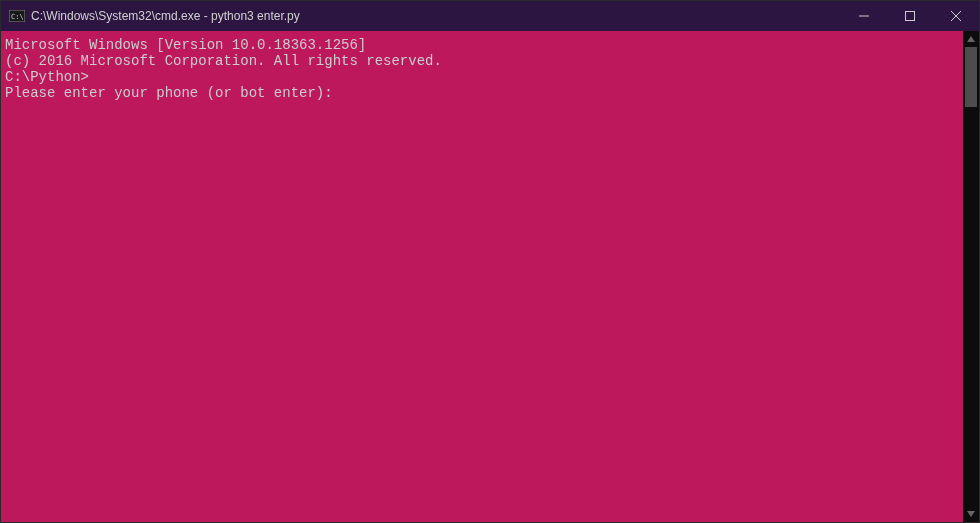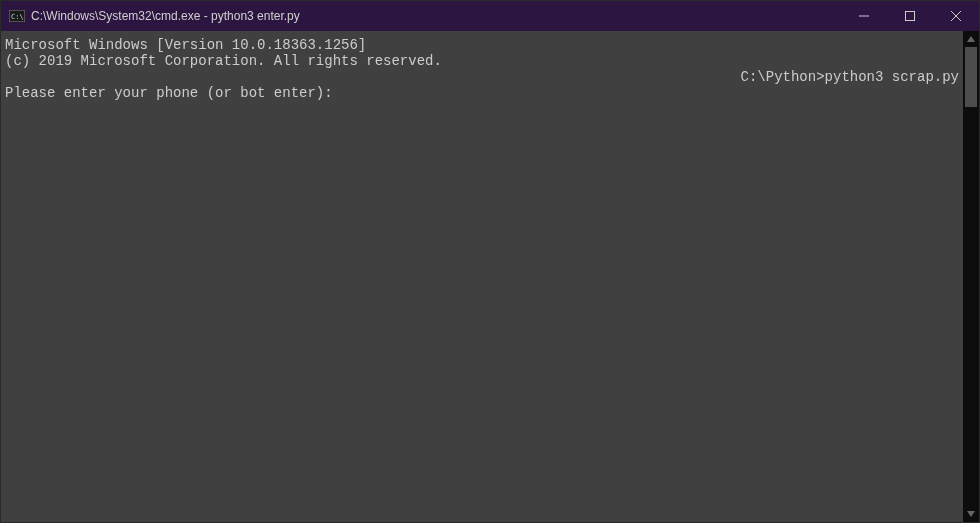--- a/index.html
+++ b/index.html
@@ -53,21 +53,21 @@
     .window-control {
       width: 46px;
       height: 100%;
       display: flex;
       align-items: center;
       justify-content: center;
       color: #d0d0d0;
     }
     .terminal-body {
       flex: 1;
-      background: #404040;
+      background: #be185d;
       position: relative;
       display: flex;
     }
     .terminal-content {
       flex: 1;
       padding: 6px 4px;
       color: #cccccc;
       font-size: 14px;
       line-height: 16px;
       white-space: pre;
@@ -100,21 +100,20 @@
       left: 2px;
       width: 12px;
       height: 60px;
       background: #4d4d4d;
     }
     .line {
       display: block;
     }
     .prompt-line {
       display: flex;
-      justify-content: flex-end;
     }
   </style>
 </head>
 <body>
 
 <div class="window">
   <div class="titlebar">
     <div class="titlebar-icon">
       <svg width="16" height="12" viewBox="0 0 16 12">
         <rect x="0" y="0" width="16" height="12" fill="#1a1a1a" stroke="#888" stroke-width="1"></rect>
@@ -135,21 +134,21 @@
       </div>
       <div class="window-control">
         <svg width="10" height="10" viewBox="0 0 10 10">
           <line x1="0" y1="0" x2="10" y2="10" stroke="#ccc" stroke-width="1"></line>
           <line x1="10" y1="0" x2="0" y2="10" stroke="#ccc" stroke-width="1"></line>
         </svg>
       </div>
     </div>
   </div>
   <div class="terminal-body">
-    <div class="terminal-content"><span class="line">Microsoft Windows [Version 10.0.18363.1256]</span><span class="line">(c) 2019 Microsoft Corporation. All rights reserved.</span><span class="line"></span><span class="prompt-line"><span>C:\Python&gt;</span><span>python3 scrap.py</span></span><span class="line">Please enter your phone (or bot enter):</span></div>
+    <div class="terminal-content"><span class="line">Microsoft Windows [Version 10.0.18363.1256]</span><span class="line">(c) 2016 Microsoft Corporation. All rights reserved.</span><span class="line"></span><span class="prompt-line"><span>C:\Python&gt;</span></span><span class="line">Please enter your phone (or bot enter):</span></div>
     <div class="scrollbar">
       <div class="scroll-arrow">
         <svg width="8" height="6" viewBox="0 0 8 6">
           <path d="M4 0 L8 6 L0 6 Z" fill="#666"></path>
         </svg>
       </div>
       <div class="scroll-track">
         <div class="scroll-thumb"></div>
       </div>
       <div class="scroll-arrow">

